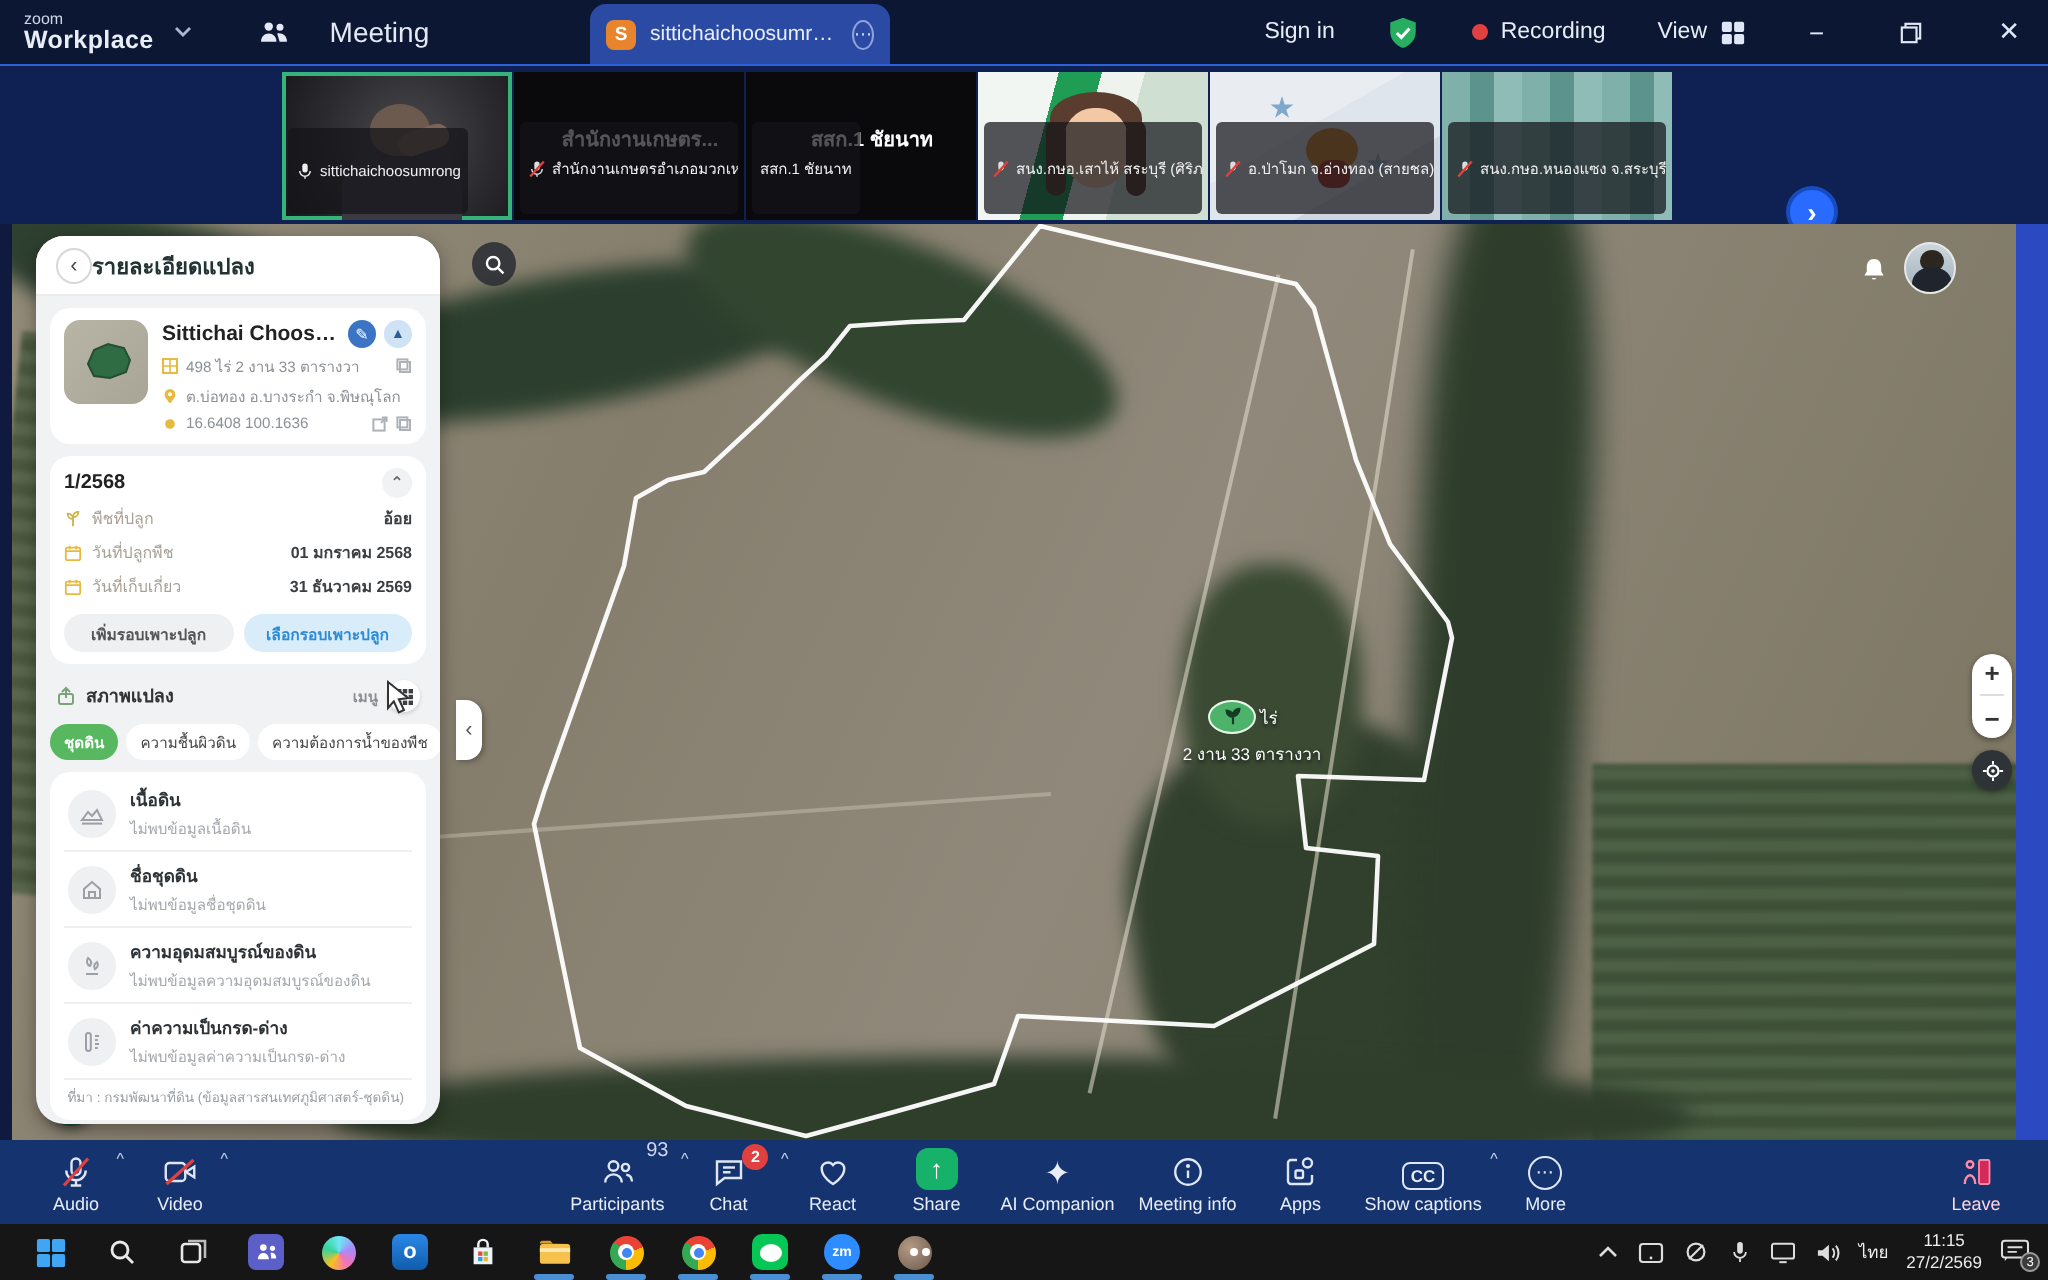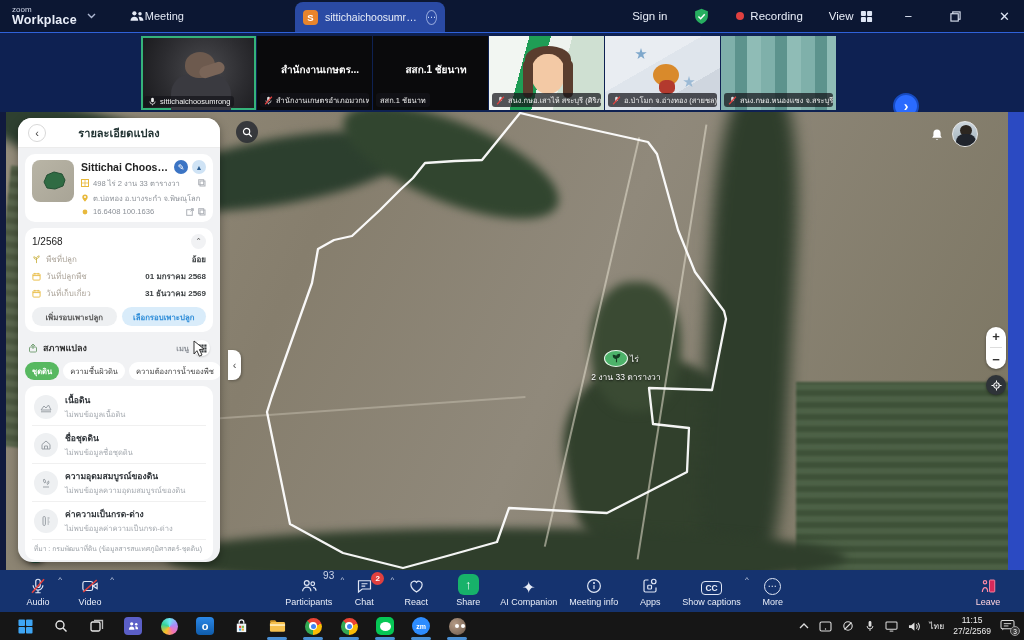--- a/index.html
+++ b/index.html
@@ -7,37 +7,37 @@
     font-family:"Liberation Sans","DejaVu Sans",sans-serif;-webkit-font-smoothing:antialiased}
   #screen{position:relative;width:936px;height:640px}
   svg{display:block}
 
   
   .titlebar{position:absolute;left:0;top:0;width:1024px;height:32px;background:#0c1733;color:#e8edf8;display:flex;align-items:center}
   .brand{display:flex;flex-direction:column;justify-content:center;margin-left:12px;line-height:1}
   .brand .b1{font-size:8px;color:#cfd6e8}
   .brand .b2{font-size:12.5px;font-weight:bold;letter-spacing:.2px}
   .brand-chev{margin-left:10px;color:#aeb8d2}
-  .meet-tab{display:flex;align-items:flex-end;gap:1px;margin-left:34px;font-size:11px;color:#e4e9f5}
+  .meet-tab{display:flex;align-items:center;gap:21px;margin-left:34px;font-size:14px;color:#e4e9f5}
   .share-tab{position:absolute;left:295px;top:2px;height:30px;width:150px;background:#2a4aa4;border-radius:8px 8px 0 0;display:flex;align-items:center;gap:7px;padding:0 8px;font-size:10.5px}
   .s-badge{width:15px;height:15px;border-radius:4px;background:#e8842c;color:#fff;font-size:9.5px;font-weight:bold;display:flex;align-items:center;justify-content:center;flex:0 0 auto}
   .tab-ellipsis{margin-left:auto;width:15px;height:15px;border-radius:50%;border:1px solid #8fa3d9;color:#cfe0ff;font-size:9px;display:flex;align-items:center;justify-content:center}
   .tb-right{position:absolute;right:8px;top:0;height:32px;display:flex;align-items:center;gap:26px;font-size:11.5px}
   .shield{width:17px;height:17px}
   .rec{display:flex;align-items:center;gap:6px}
   .rec-dot{width:8px;height:8px;border-radius:50%;background:#e04040}
   .view-g{display:flex;align-items:center;gap:6px}
   .winbtn{font-size:13px;color:#dfe6f5;padding:0 6px}
 
   
   .strip{position:absolute;left:0;top:32px;width:1024px;height:80px;background:#0e2152;border-top:1px solid #2f62d9}
   .thumbs{position:absolute;left:141px;top:3px;display:flex;gap:1px}
   .thumb{position:relative;width:115px;height:74px;background:#000;overflow:hidden}
   .thumb.active{outline:2px solid #35b37a;outline-offset:-2px;z-index:2}
-  .vlabel{position:absolute;left:3px;bottom:3px;max-width:109px;display:flex;align-items:center;gap:3px;background:rgba(20,20,25,.72);border-radius:3px;padding:1px 4px;font-size:7.5px;color:#f0f0f0;white-space:nowrap;overflow:hidden}
+  .vlabel{position:absolute;left:3px;bottom:3px;max-width:109px;display:flex;align-items:center;gap:3px;background:rgba(20,20,25,.72);border-radius:3px;padding:17px 4px;font-size:7.5px;color:#f0f0f0;white-space:nowrap;overflow:hidden}
   .vcenter{position:absolute;left:11px;right:0;top:26px;text-align:center;font-size:10px;font-weight:bold;color:#fff}
   .mic-red{width:9px;height:9px;flex:0 0 auto}
   .mic-wh{width:9px;height:9px;flex:0 0 auto}
   
   .v-person{background:radial-gradient(circle at 55% 45%,#4a4a4e 0%,#2c2c30 55%,#17171a 100%)}
   .v-person .head{position:absolute;left:44px;top:16px;width:30px;height:26px;border-radius:50% 50% 45% 45%;background:#6d5a4e}
   .v-person .body{position:absolute;left:30px;top:38px;width:60px;height:36px;border-radius:20px 20px 0 0;background:#3a3a40}
   .v-person .arm{position:absolute;left:58px;top:28px;width:26px;height:12px;border-radius:8px;background:#7a6558;transform:rotate(-18deg)}
   .v-avatar{background:linear-gradient(105deg,#f2f6f2 0 30%,#1f9d55 30% 46%,#eef3ee 46% 62%,#cfe0d2 62% 100%)}
   .v-avatar .face{position:absolute;left:42px;top:18px;width:34px;height:40px;border-radius:46% 46% 50% 50%;background:#f3c9a5}
@@ -75,34 +75,34 @@
   .zoomctl .zline{width:12px;height:1px;background:#ddd}
   .locate{position:absolute;left:980px;top:263px;width:20px;height:20px;border-radius:50%;background:#2e3338;display:flex;align-items:center;justify-content:center;box-shadow:0 1px 3px rgba(0,0,0,.4)}
   .collapse{position:absolute;left:222px;top:238px;width:13px;height:30px;background:#fff;border-radius:0 8px 8px 0;display:flex;align-items:center;justify-content:center;color:#555;font-size:11px;box-shadow:1px 1px 3px rgba(0,0,0,.3)}
   .fab{position:absolute;left:16px;top:424px;width:27px;height:27px;border-radius:50%;background:#1d4a38;display:flex;align-items:center;justify-content:center;box-shadow:0 2px 4px rgba(0,0,0,.4)}
   .cursor{position:absolute;left:186px;top:228px;z-index:60}
 
   
   .panel{position:absolute;left:12px;top:6px;width:202px;height:444px;background:#f1f2f4;border-radius:14px;box-shadow:0 3px 10px rgba(0,0,0,.35);overflow:hidden;z-index:10}
   .p-head{height:30px;background:#fff;display:flex;align-items:center;padding:0 10px;border-bottom:1px solid #ececec}
   .backbtn{width:18px;height:18px;border-radius:50%;border:1px solid #d8d8d8;color:#444;font-size:11px;display:flex;align-items:center;justify-content:center}
-  .p-title{flex:1;text-align:center;font-size:11px;font-weight:bold;color:#233}
+  .p-title{flex:1;font-size:11px;font-weight:bold;color:#233}
   .card{background:#fff;border-radius:10px;margin:6px 7px 0 7px;padding:6px 7px}
   .owner{display:flex;gap:7px}
   .othumb{width:42px;height:42px;border-radius:8px;background:linear-gradient(135deg,#b9b5a6,#a8a496);flex:0 0 auto;display:flex;align-items:center;justify-content:center}
   .oinfo{flex:1;min-width:0}
   .oname{font-size:10.5px;font-weight:bold;color:#222;display:flex;align-items:center}
   .oacts{margin-left:auto;display:flex;gap:4px}
   .act-edit{width:14px;height:14px;border-radius:50%;background:#3b74c4;color:#fff;font-size:8px;display:flex;align-items:center;justify-content:center}
   .act-up{width:14px;height:14px;border-radius:50%;background:#cfe3f5;color:#2b5e93;font-size:7px;display:flex;align-items:center;justify-content:center}
   .orow{display:flex;align-items:center;gap:4px;margin-top:3px;font-size:7.6px;color:#8b9097}
   .orow .txt{white-space:nowrap;overflow:hidden;text-overflow:ellipsis}
   .orow .ic{flex:0 0 auto;width:8px;height:8px}
   .orow .copy{margin-left:auto;flex:0 0 auto;color:#aeb2b8}
-  .season-head{display:flex;align-items:center;justify-content:space-between;font-size:10px;font-weight:normal;color:#222}
+  .season-head{display:flex;align-items:center;justify-content:space-between;font-size:10px;font-weight:bold;color:#222}
   .chev-up{width:15px;height:15px;border-radius:50%;background:#f1f2f4;color:#666;font-size:8px;display:flex;align-items:center;justify-content:center}
   .srow{display:flex;align-items:center;gap:5px;margin-top:4px;font-size:8px}
   .srow .lab{color:#a9a196}
   .srow .val{margin-left:auto;color:#3c4043;font-weight:bold}
   .srow .ic{width:9px;height:9px;flex:0 0 auto}
   .sbtns{display:flex;gap:5px;margin-top:7px}
   .pill{flex:1;height:19px;border-radius:10px;display:flex;align-items:center;justify-content:center;font-size:7.8px;font-weight:bold}
   .pill.gray{background:#eef0f2;color:#555}
   .pill.blue{background:#d9ecfa;color:#2d8cd8}
   .cond-head{display:flex;align-items:center;gap:5px;margin:8px 10px 0 10px;font-size:9px;font-weight:bold;color:#333}

